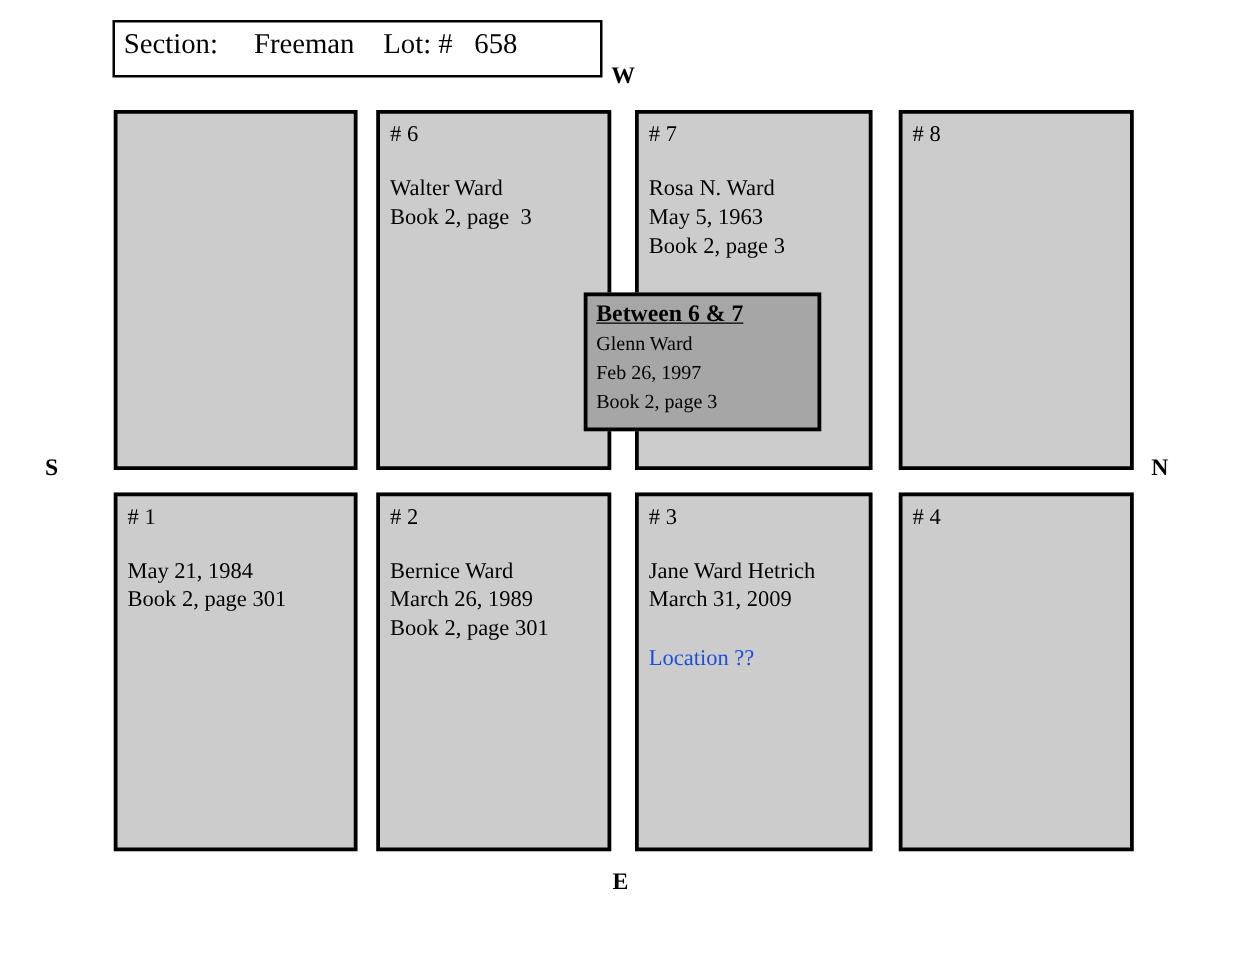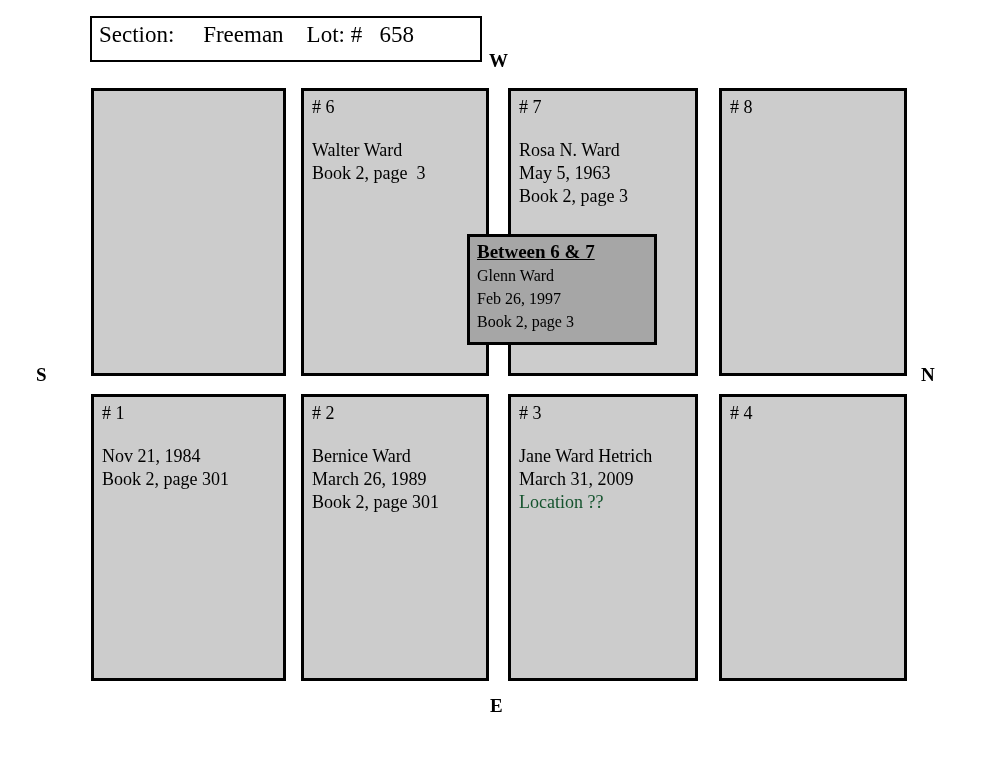--- a/index.html
+++ b/index.html
@@ -76,21 +76,22 @@
   }
   .plot-spacer {
     height: 19px;
   }
   .plot-detail {
     font-size: 18px;
     line-height: 23px;
     white-space: pre;
   }
   .plot-detail.alert {
-    color: #14532d;
+    color: #1d4ed8;
+    margin-top: 24px;
   }
 
   
   .between-box {
     position: absolute;
     left: 421px;
     top: 234px;
     width: 190px;
     height: 111px;
     background: #a6a6a6;
@@ -178,21 +179,21 @@
       <div class="between-line">Glenn Ward</div>
       <div class="between-line">Feb 26, 1997</div>
       <div class="between-line">Book 2, page 3</div>
     </div>
   </div>
 
   <div class="plot" style="left:91px; top:394px; width:195px; height:287px;">
     <div class="plot-inner">
       <div class="plot-number"># 1</div>
       <div class="plot-spacer"></div>
-      <div class="plot-detail">Nov 21, 1984</div>
+      <div class="plot-detail">May 21, 1984</div>
       <div class="plot-detail">Book 2, page 301</div>
     </div>
   </div>
 
   <div class="plot" style="left:301px; top:394px; width:188px; height:287px;">
     <div class="plot-inner">
       <div class="plot-number"># 2</div>
       <div class="plot-spacer"></div>
       <div class="plot-detail">Bernice Ward</div>
       <div class="plot-detail">March 26, 1989</div>

